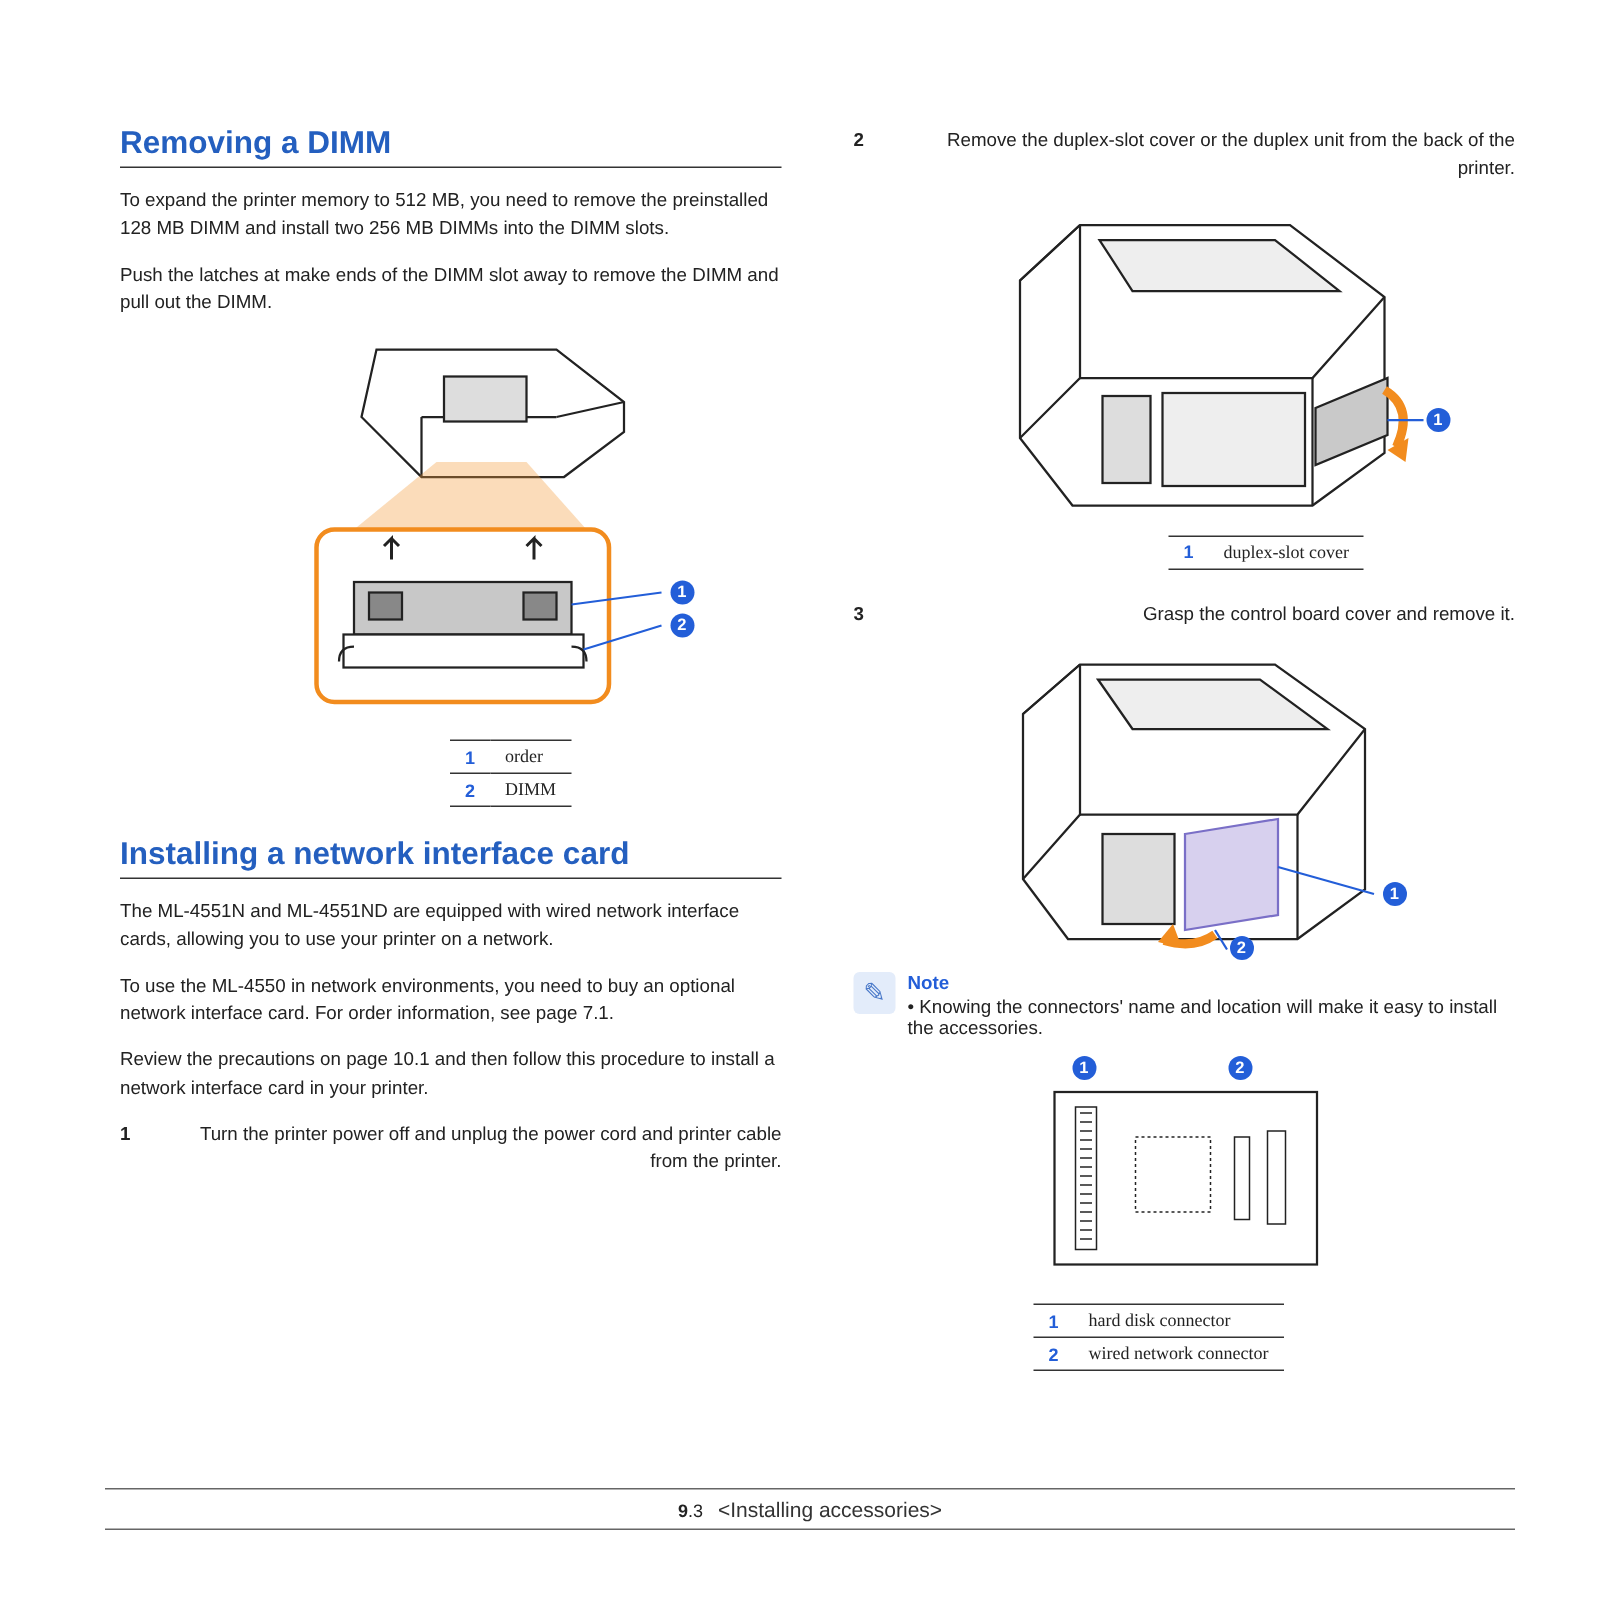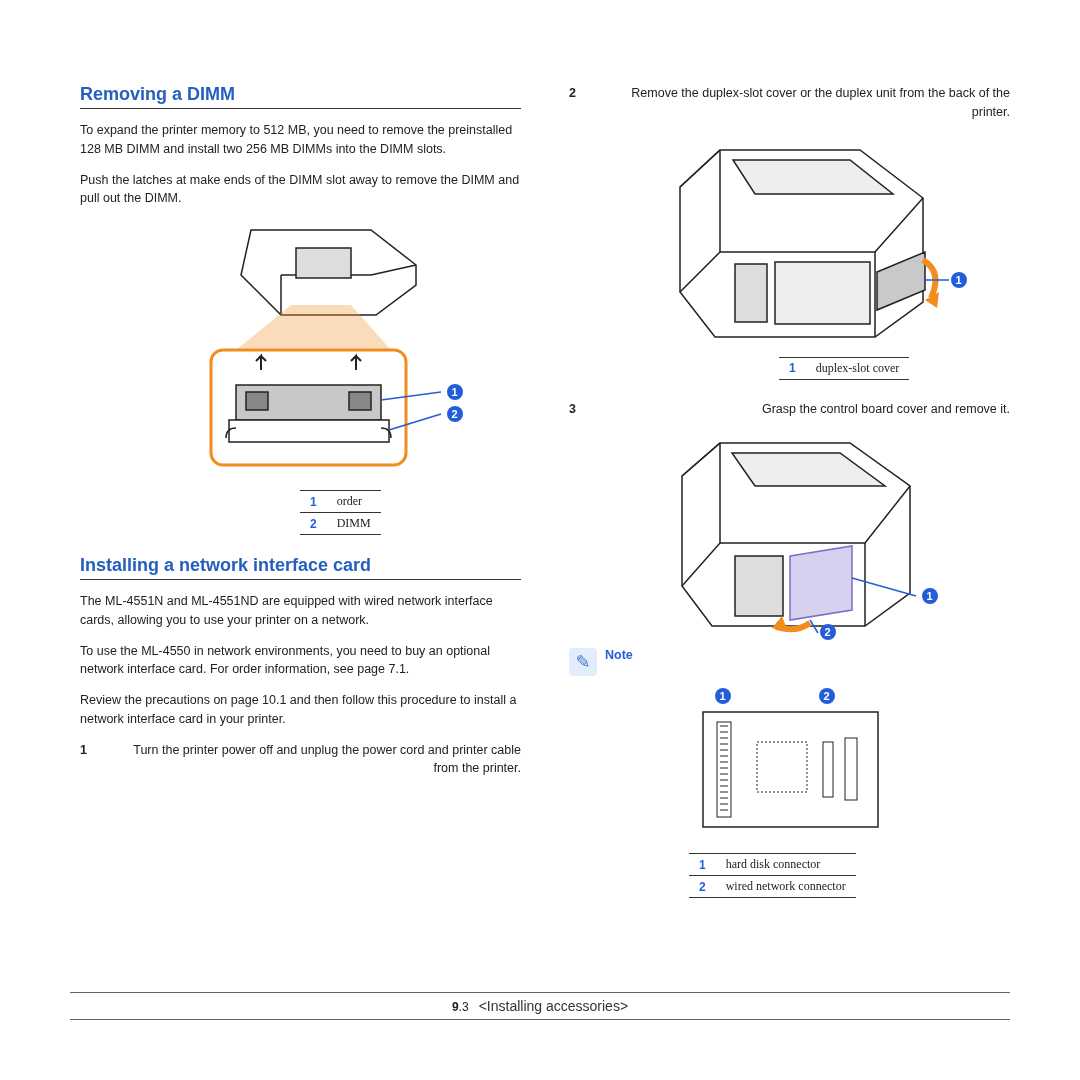--- a/index.html
+++ b/index.html
@@ -13,21 +13,21 @@
     position: relative;
   }
   .page {
     display: flex;
     gap: 48px;
     padding: 84px 70px 0 80px;
   }
   .col { flex: 1; min-width: 0; }
   h2.section {
     color: #245fbf;
-    font-size: 18px;
+    font-size: 21px;
     font-weight: bold;
     border-bottom: 1px solid #333;
     padding-bottom: 3px;
     margin-bottom: 12px;
   }
   h2.section.center { }
   p { line-height: 1.5; margin-bottom: 12px; }
   .step { display: flex; gap: 14px; margin-bottom: 10px; line-height: 1.5; }
   .step-num { font-weight: bold; width: 14px; flex: none; }
   .step-body { flex: 1; text-align: right; }
@@ -207,20 +207,21 @@
       <div style="position:relative;width:0">
         <span class="callout" style="position:absolute;left:-18px;top:160px">1</span>
         <span class="callout" style="position:absolute;left:-120px;top:196px">2</span>
       </div>
     </div>
 
     <div class="note-block">
       <div class="note-icon">✎</div>
       <div>
         <div class="note-title">Note</div>
+        <div>• <span>Knowing the connectors' name and location will make it easy to install the accessories.</span></div>
       </div>
     </div>
 
     <div class="fig">
       <div style="position:relative">
         <svg width="210" height="150" viewBox="0 0 210 150">
           <rect x="18" y="22" width="175" height="115" fill="#fff" stroke="#222" stroke-width="1.5"></rect>
 
           <rect x="32" y="32" width="14" height="95" fill="#fff" stroke="#222"></rect>
           <g stroke="#222">

